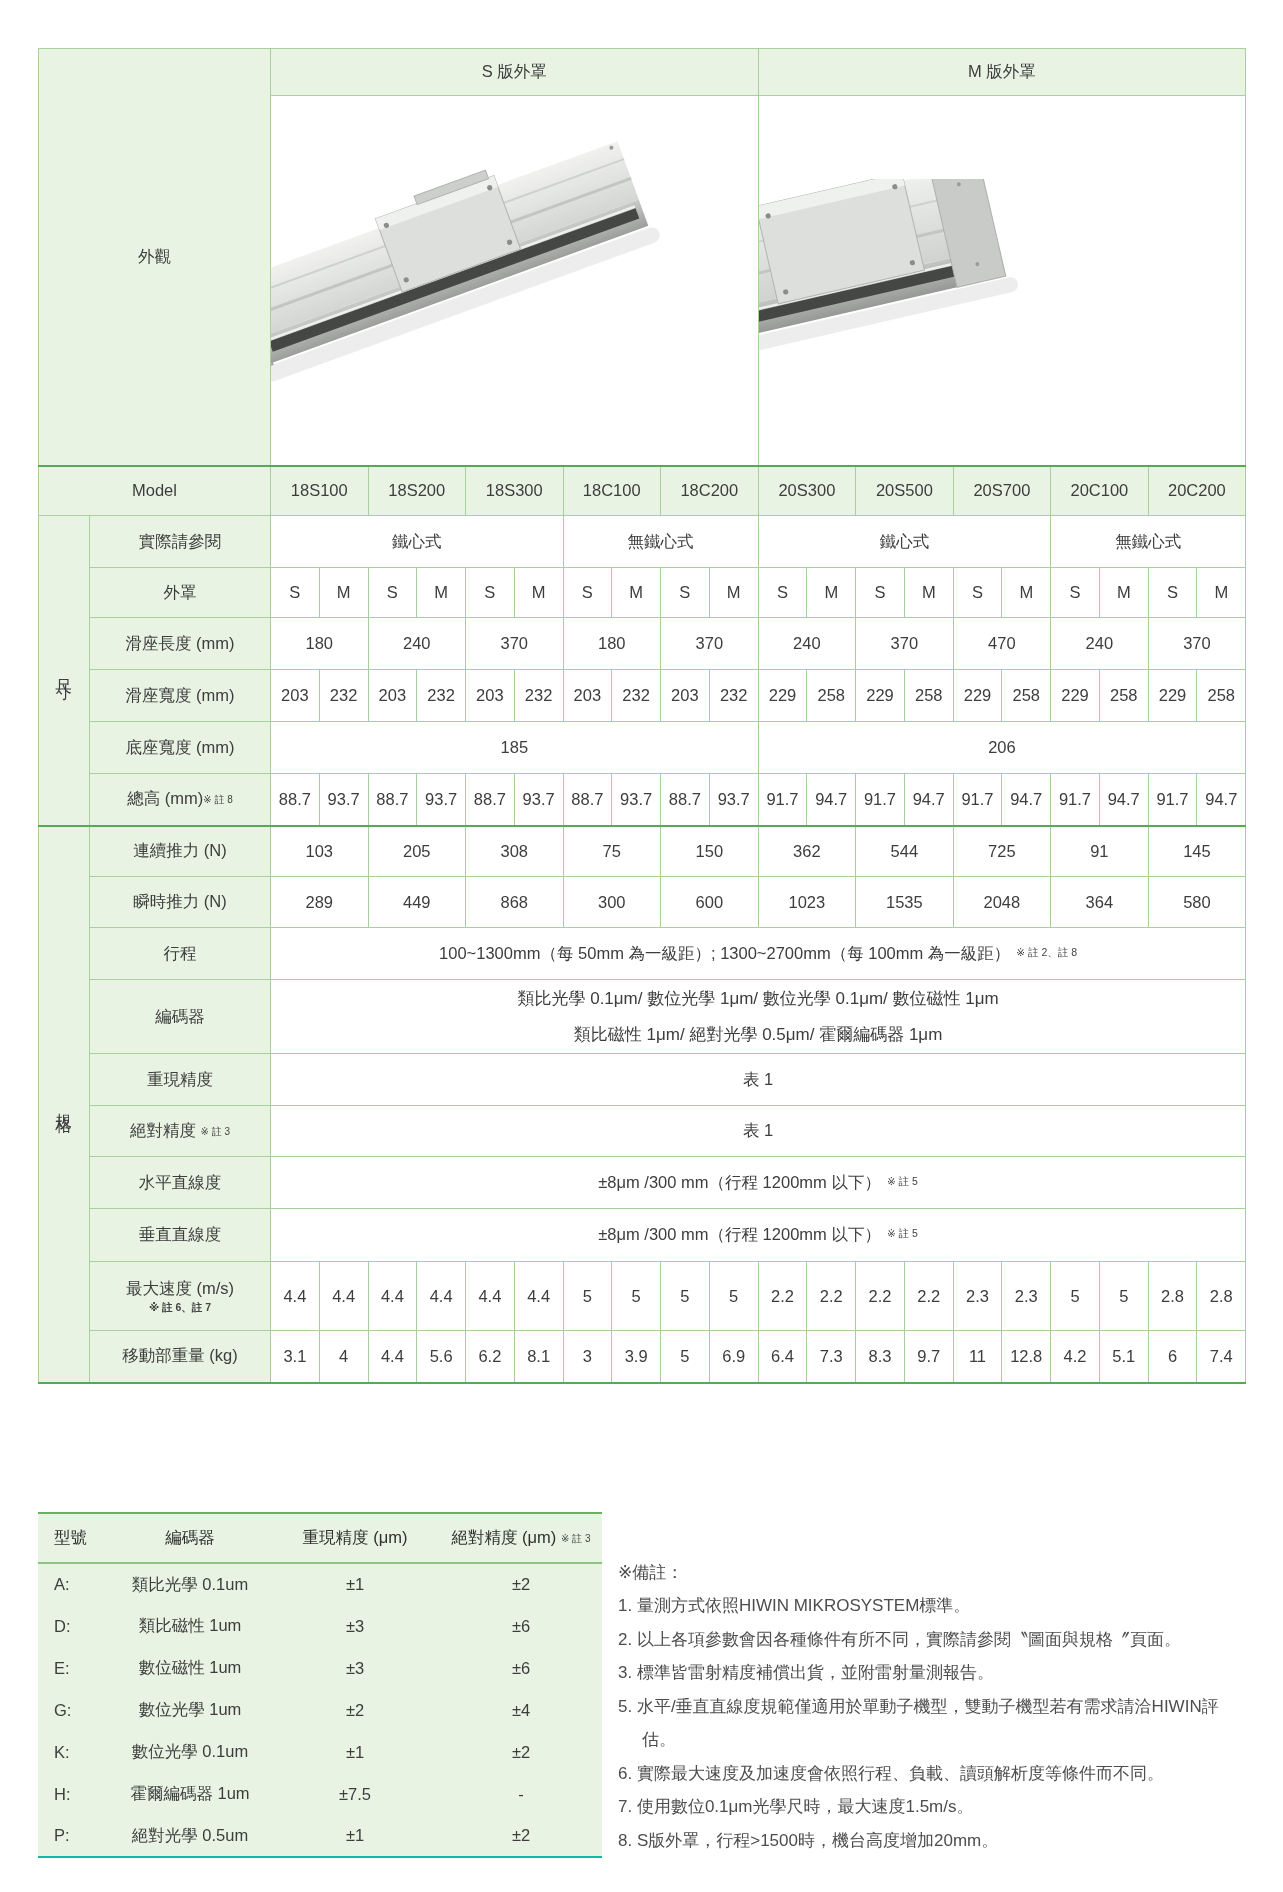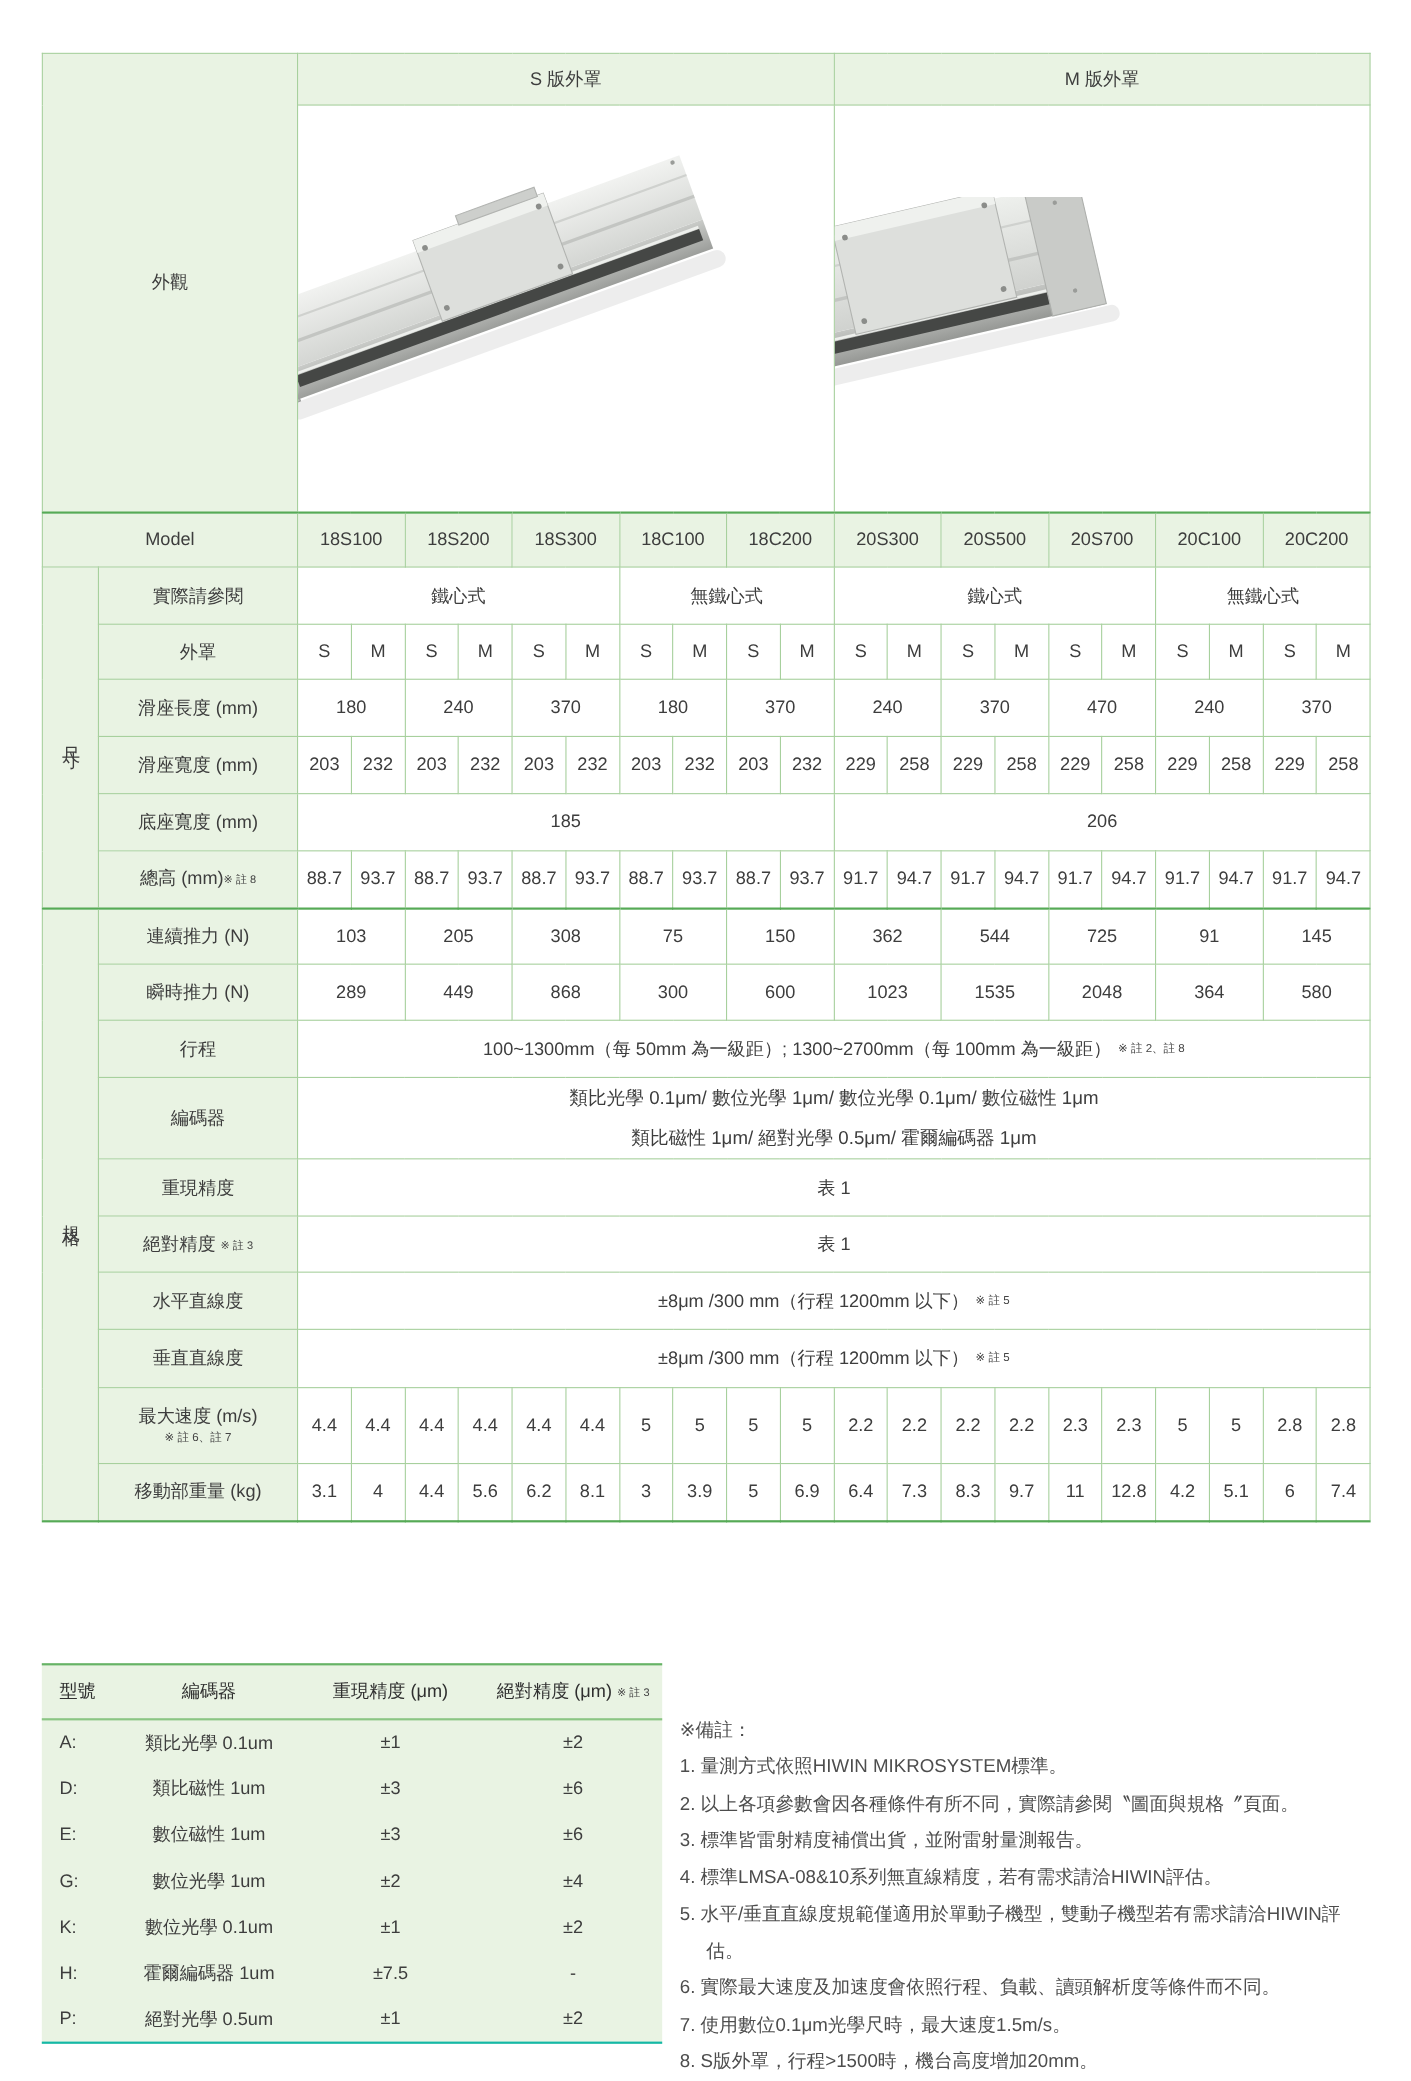--- a/index.html
+++ b/index.html
@@ -33,21 +33,21 @@
     writing-mode:vertical-rl;text-orientation:upright;letter-spacing:4px;
   }
   tr.dark-sep td{border-top:2px solid var(--bd);}
   table.spec{border-bottom:2px solid var(--bd);}
   td.img-cell{background:#fff;vertical-align:middle;text-align:center;}
   td.model-val{font-size:16.5px;}
   .note-sup{font-size:10px;color:#444;font-weight:400;vertical-align:1px;}
   .cell-note{font-size:10.5px;color:#444;margin-left:6px;vertical-align:3px;}
   .two-line div{line-height:1.2;}
   .enc-line{line-height:36px;font-size:17px;}
-  .lbl-sub{display:block;font-size:10.5px;color:#444;margin-top:2px;font-weight:400;}
+  .lbl-sub{display:block;font-size:10.5px;color:#444;margin-top:2px;font-weight:700;}
   svg.photo{position:relative;display:inline-block;}
   svg.photo-s{left:-60px;top:-12px;}
   svg.photo-m{left:-150px;top:-4px;}
 
   table.enc{
     position:absolute;left:38px;top:1512px;width:564px;
     border-collapse:collapse;table-layout:fixed;
     background:var(--green-bg);
     border-top:2px solid #66b366;border-bottom:2px solid #14b8a6;
   }
@@ -441,18 +441,17 @@
         <td class="enc-c4">±2</td>
       </tr>
 </tbody>
   </table>
 
 <div class="notes">
   <div class="notes-title">※備註：</div>
   <div class="note-item">1. 量測方式依照HIWIN MIKROSYSTEM標準。</div>
   <div class="note-item">2. 以上各項參數會因各種條件有所不同，實際請參閱〝圖面與規格〞頁面。</div>
   <div class="note-item">3. 標準皆雷射精度補償出貨，並附雷射量測報告。</div>
-  <div class="note-item">4. 標準LMSA-08&amp;10系列無直線精度，若有需求請洽HIWIN評估。</div>
   <div class="note-item">5. 水平/垂直直線度規範僅適用於單動子機型，雙動子機型若有需求請洽HIWIN評估。</div>
   <div class="note-item">6. 實際最大速度及加速度會依照行程、負載、讀頭解析度等條件而不同。</div>
   <div class="note-item">7. 使用數位0.1μm光學尺時，最大速度1.5m/s。</div>
   <div class="note-item">8. S版外罩，行程&gt;1500時，機台高度增加20mm。</div>
 </div>
 
 </body></html>

